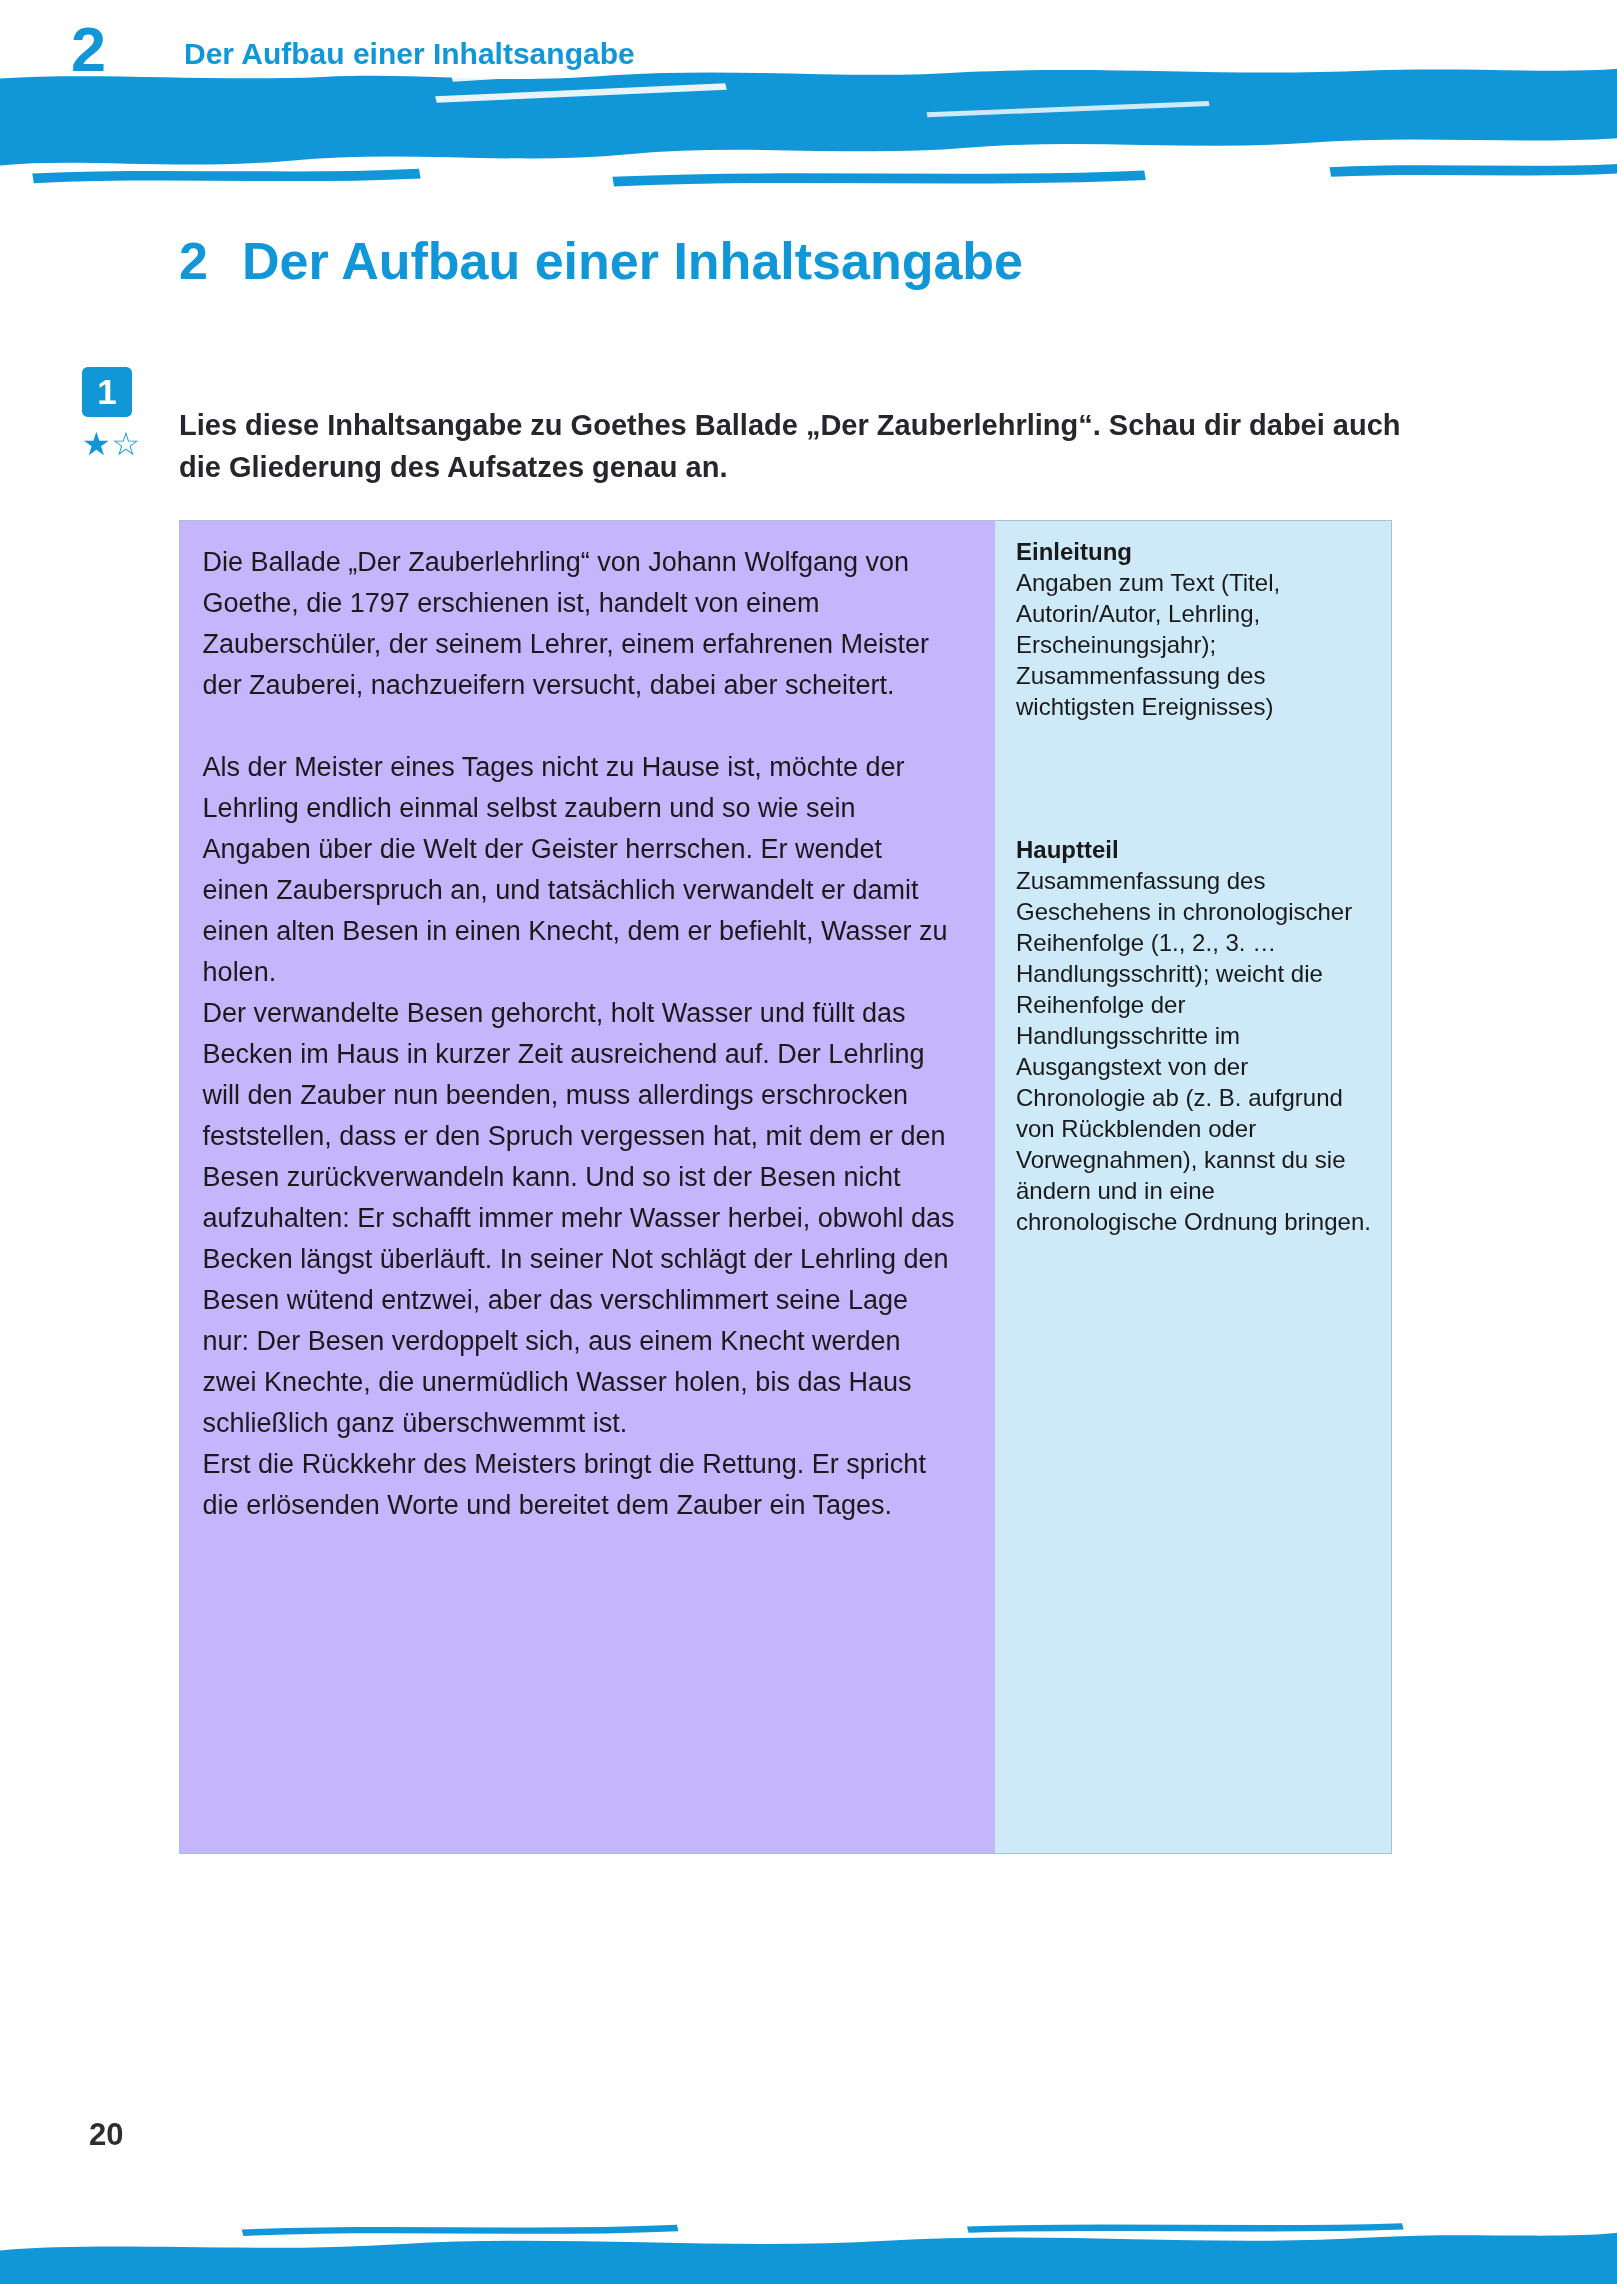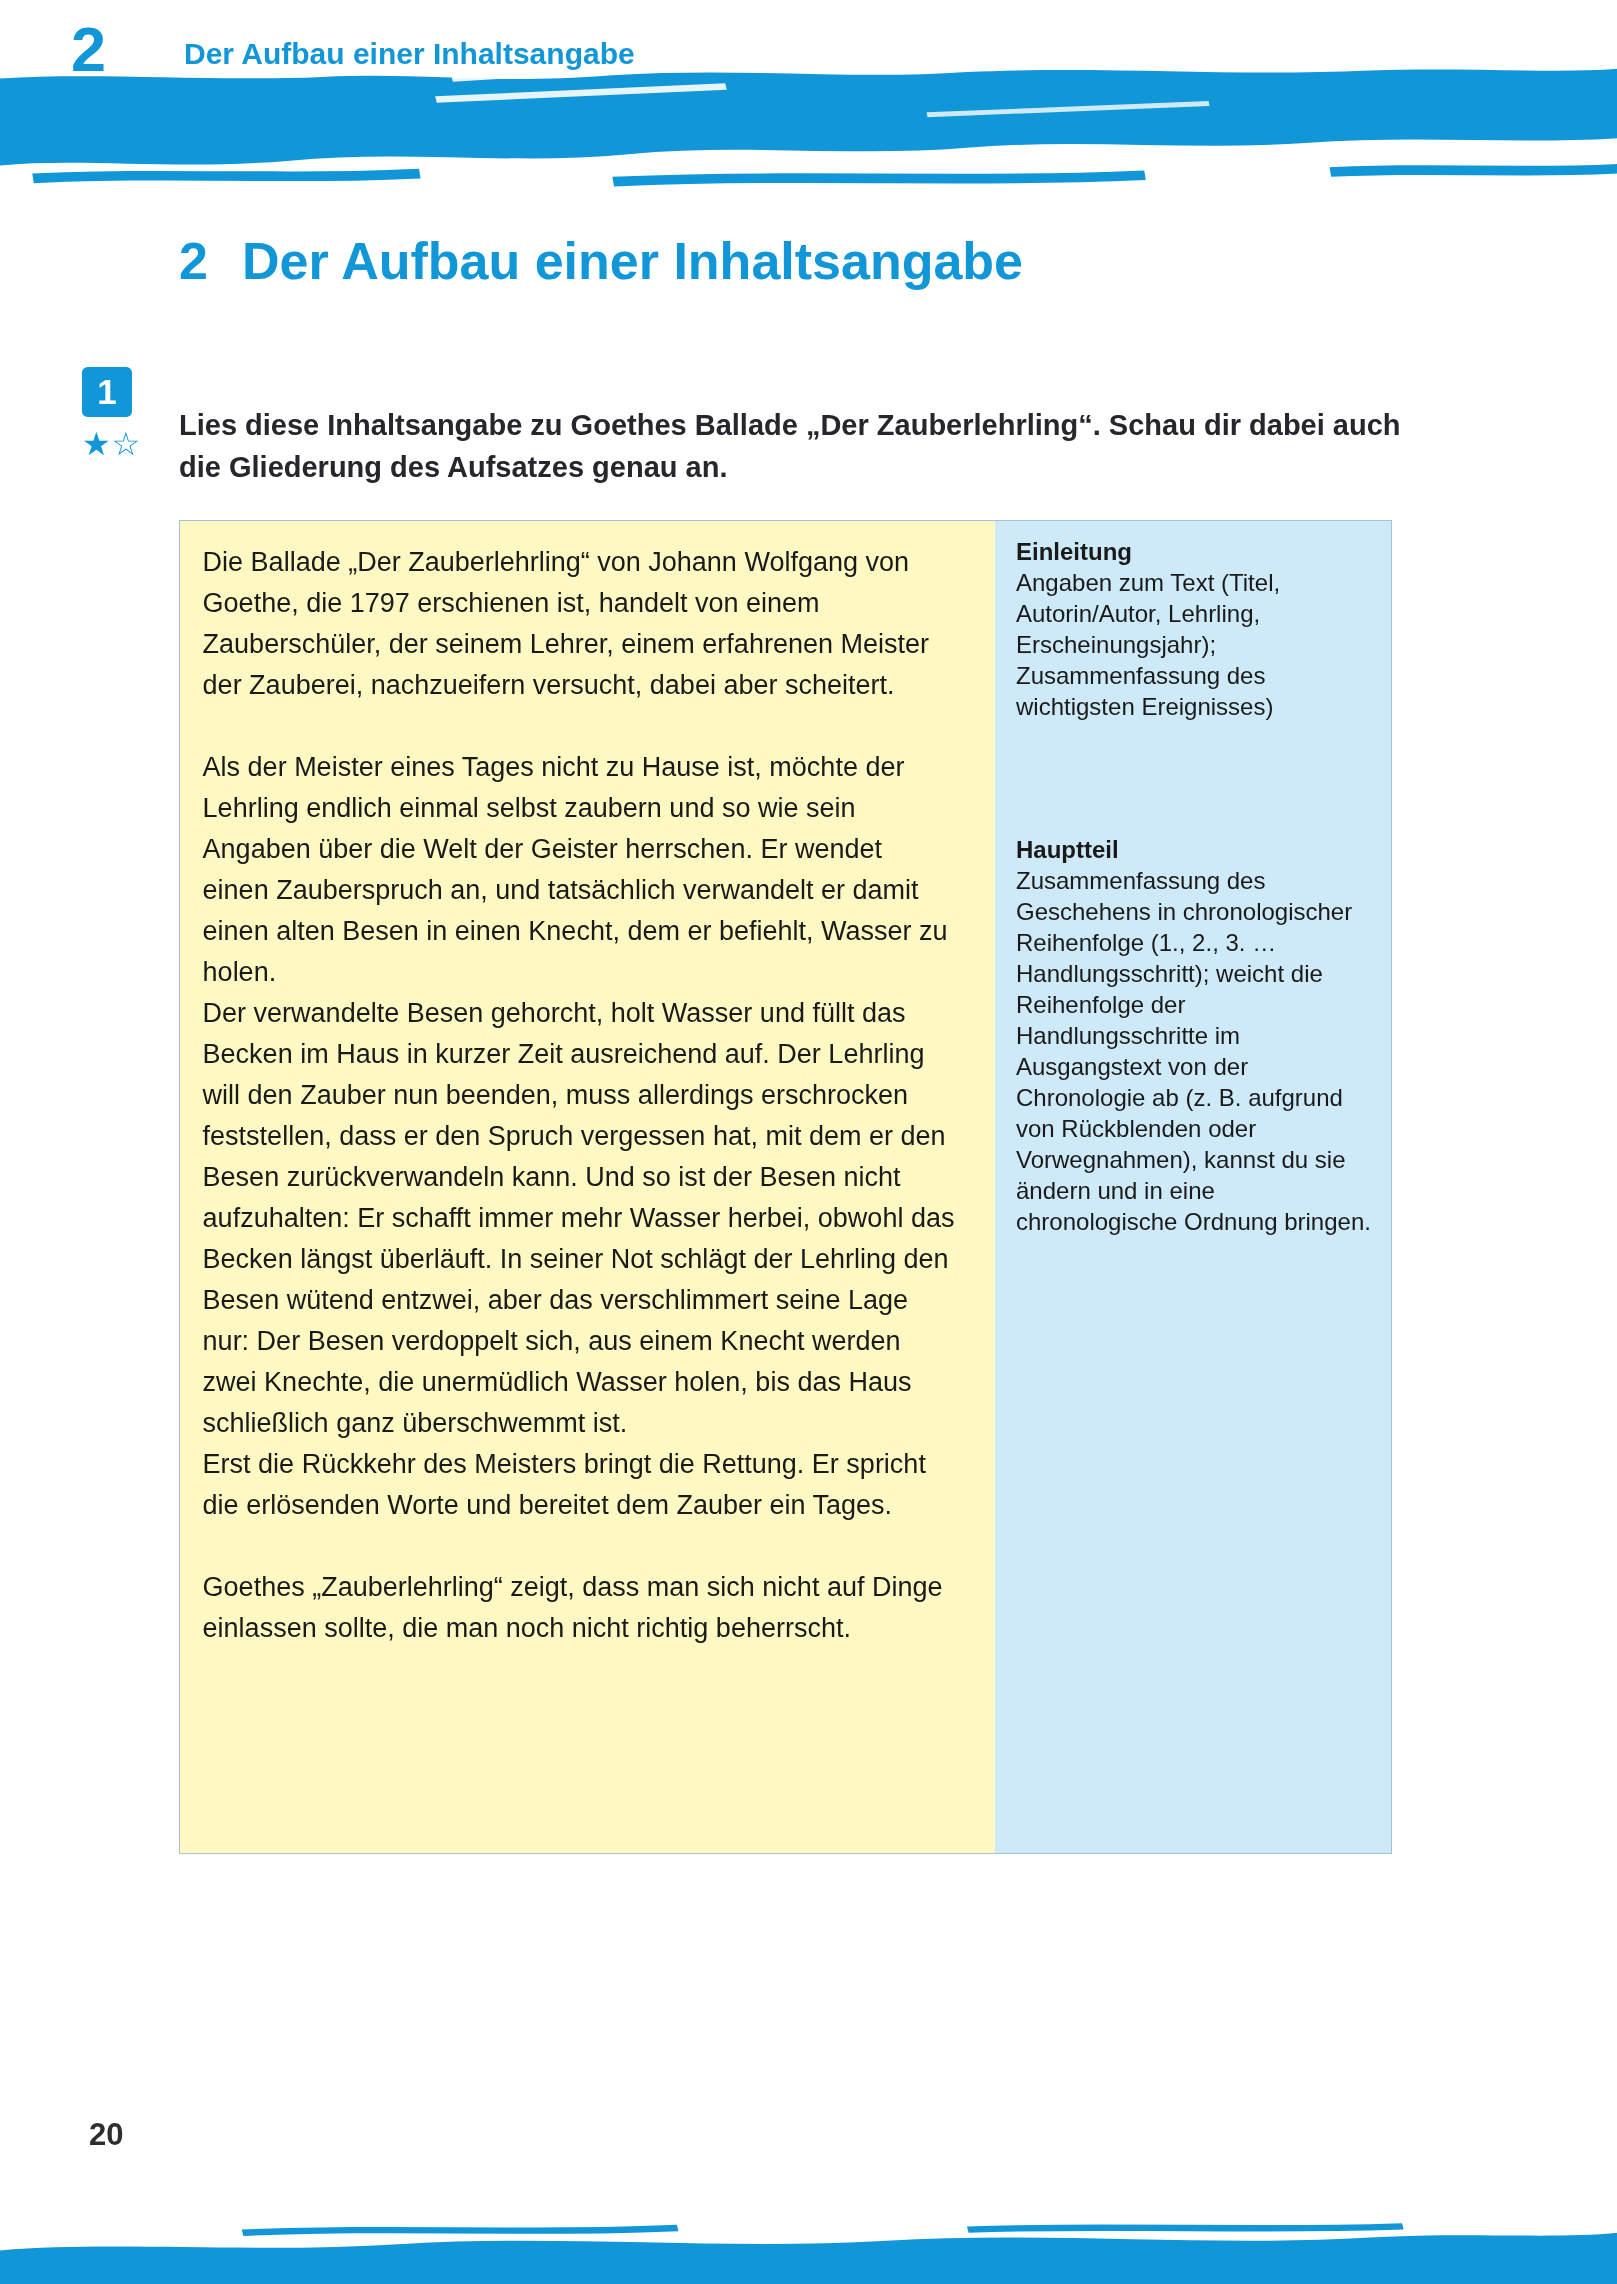--- a/index.html
+++ b/index.html
@@ -52,21 +52,21 @@
     font-size:29px; font-weight:bold; line-height:42px; color:#26262c;margin-top:32px;
   }
 
   
   .content-box {
     position:absolute; left:179px; top:520px;
     width:1213px; height:1334px;
     border:1.6px solid #a7c3d3;
     display:flex;
     overflow:hidden;
-    background:#fef9c3;
+    background:#c4b5fd;
   }
   .essay-col {
     width:815px;
     padding:21px 40px 24px 22.6px;
     font-size:27px; line-height:41px;
   }
   .essay-col p { margin:0; }
   .essay-col p.gap-after { margin-bottom:41px; }
 
   .notes-col {
@@ -120,21 +120,20 @@
 
   <p class="instruction">Lies diese Inhaltsangabe zu Goethes Ballade „Der Zauberlehrling“. Schau dir dabei auch die Gliederung des Aufsatzes genau an.</p>
 
   <div class="content-box">
 
     <div class="essay-col">
       <p class="gap-after">Die Ballade „Der Zauberlehrling“ von Johann Wolfgang von Goethe, die 1797 erschienen ist, handelt von einem Zauberschüler, der seinem Lehrer, einem erfahrenen Meister der Zauberei, nachzueifern versucht, dabei aber scheitert.</p>
       <p>Als der Meister eines Tages nicht zu Hause ist, möchte der Lehrling endlich einmal selbst zaubern und so wie sein Angaben über die Welt der Geister herrschen. Er wendet einen Zauberspruch an, und tatsächlich verwandelt er damit einen alten Besen in einen Knecht, dem er befiehlt, Wasser zu holen.</p>
       <p>Der verwandelte Besen gehorcht, holt Wasser und füllt das Becken im Haus in kurzer Zeit ausreichend auf. Der Lehrling will den Zauber nun beenden, muss allerdings erschrocken feststellen, dass er den Spruch vergessen hat, mit dem er den Besen zurückverwandeln kann. Und so ist der Besen nicht aufzuhalten: Er schafft immer mehr Wasser herbei, obwohl das Becken längst überläuft. In seiner Not schlägt der Lehrling den Besen wütend entzwei, aber das verschlimmert seine Lage nur: Der Besen verdoppelt sich, aus einem Knecht werden zwei Knechte, die unermüdlich Wasser holen, bis das Haus schließlich ganz überschwemmt ist.</p>
       <p class="gap-after">Erst die Rückkehr des Meisters bringt die Rettung. Er spricht die erlösenden Worte und bereitet dem Zauber ein Tages.</p>
-      <p>Goethes „Zauberlehrling“ zeigt, dass man sich nicht auf Dinge einlassen sollte, die man noch nicht richtig beherrscht.</p>
     </div>
 
     <div class="notes-col">
       <div class="note note-einleitung">
         <span class="note-label">Einleitung</span>
         <span>Angaben zum Text (Titel, Autorin/Autor, Lehrling, Erscheinungsjahr); Zusammenfassung des wichtigsten Ereignisses)</span>
       </div>
       <div class="note note-hauptteil">
         <span class="note-label">Hauptteil</span>
         <span>Zusammenfassung des Geschehens in chronologischer Reihenfolge (1., 2., 3. … Handlungsschritt); weicht die Reihenfolge der Handlungsschritte im Ausgangstext von der Chronologie ab (z. B. aufgrund von Rückblenden oder Vorwegnahmen), kannst du sie ändern und in eine chronologische Ordnung bringen.</span>

